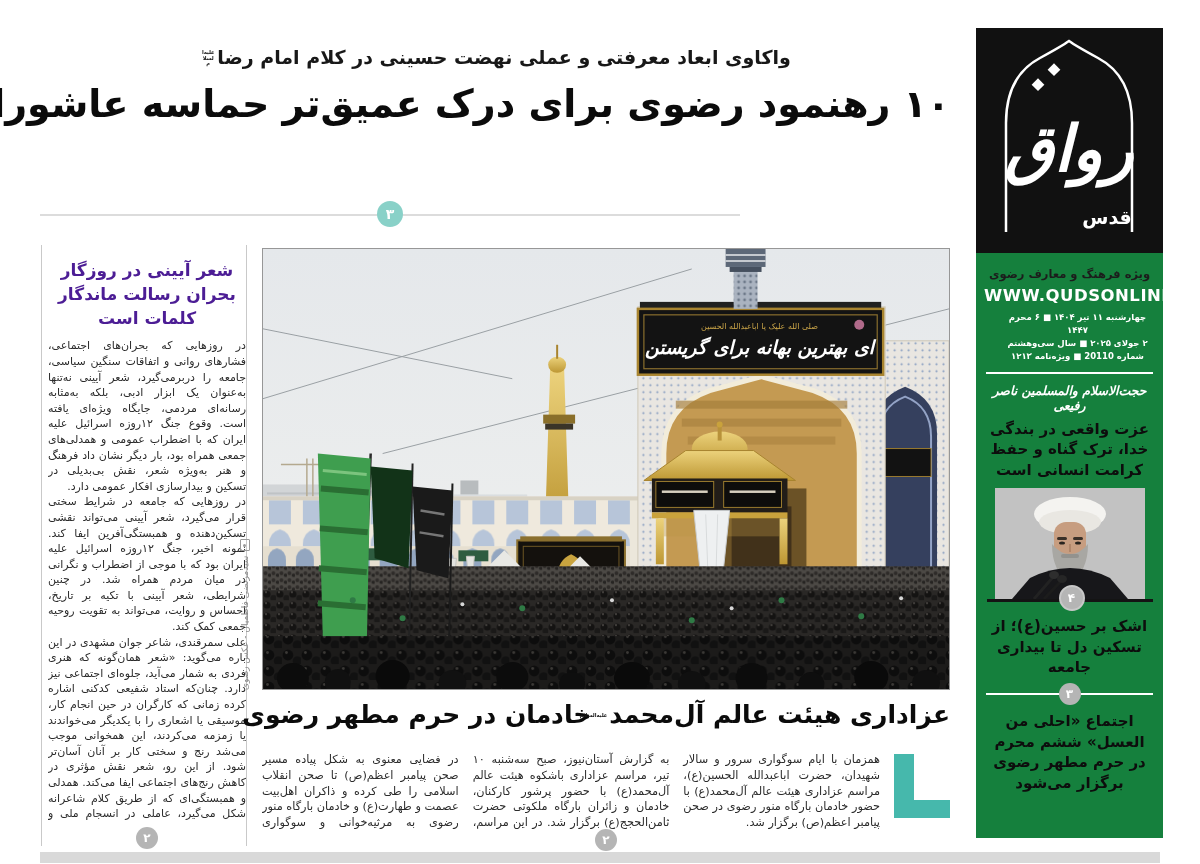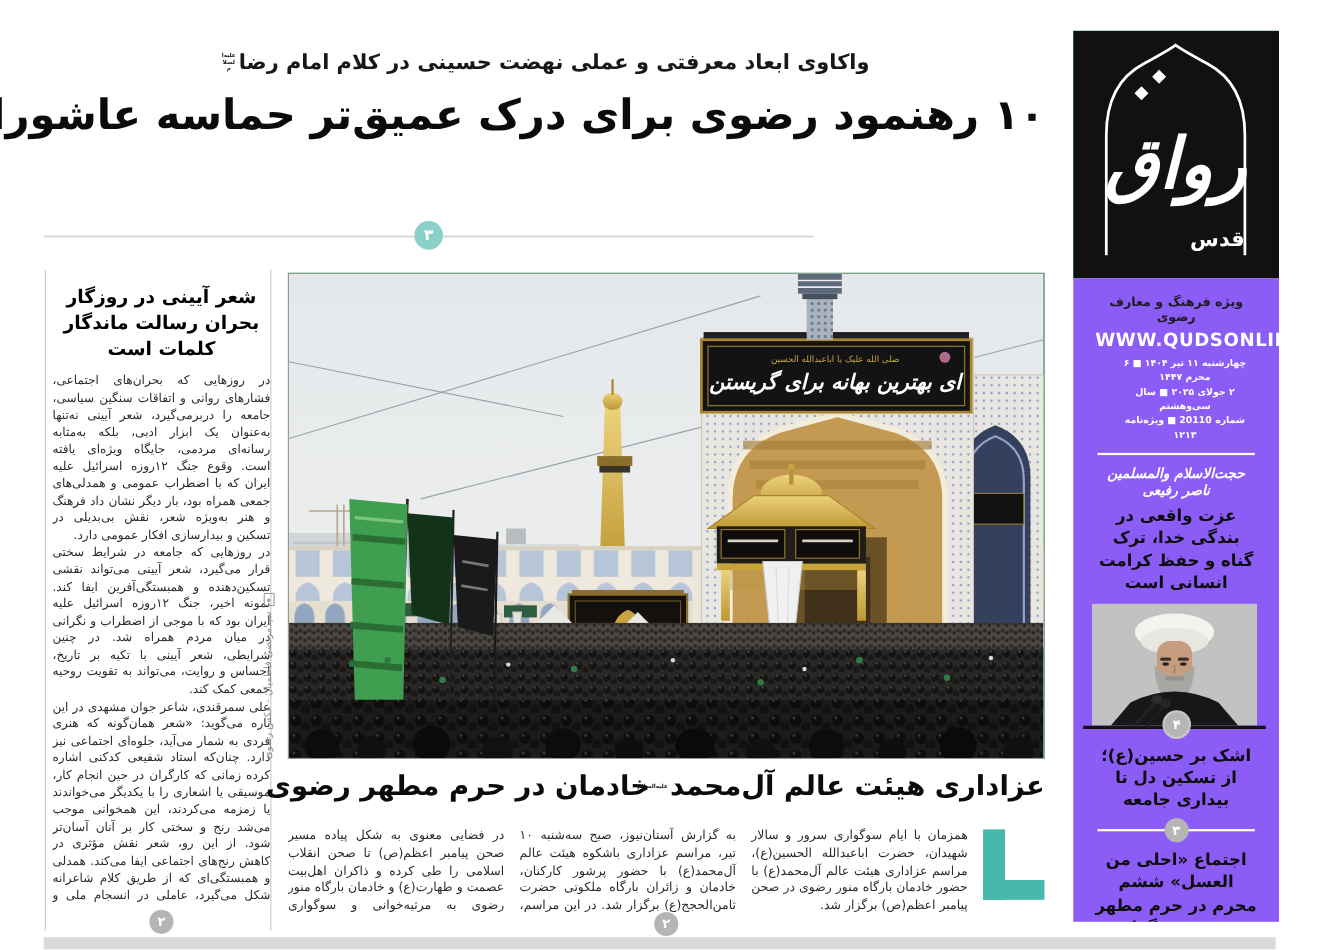--- a/index.html
+++ b/index.html
@@ -14,45 +14,45 @@
        white-space:nowrap;letter-spacing:-.5px;}
   .top-rule{position:absolute;right:210px;left:0;top:168px;height:2px;background:#dcdcdc;}
   .badge{position:absolute;border-radius:50%;color:#fff;font-weight:bold;display:flex;
        align-items:center;justify-content:center;}
   .badge-teal{width:26px;height:26px;background:#89d1c8;font-size:14px;left:50%;top:-13px;margin-left:-13px;}
   
   .vrule{position:absolute;width:1px;background:#c9c9c9;top:245px;height:601px;}
   
   .left-story{position:absolute;left:48px;width:198px;top:248px;height:576px;overflow:hidden;}
   .ls-kicker{font-size:11.5px;line-height:1.45;font-weight:bold;color:#8d8d8d;text-align:center;margin:0 2px;}
-  .ls-headline{font-size:17px;line-height:1.42;font-weight:bold;color:#000000;text-align:center;margin:10px 0 8px;}
+  .ls-headline{font-size:17px;line-height:1.42;font-weight:bold;color:#4c1d95;text-align:center;margin:10px 0 8px;}
   .ls-body p{font-size:11px;line-height:15.6px;color:#2b2b2b;text-align:justify;margin:0;}
   .badge-gray{width:22px;height:22px;background:#b5b5b5;font-size:12px;}
   .left-badge{left:136px;top:827px;}
   
   .photo-frame{position:absolute;left:262px;top:248px;width:688px;height:442px;border:1px solid #979797;
-       box-sizing:border-box;overflow:hidden;background:#22c55e;}
+       box-sizing:border-box;overflow:hidden;background:#e5e5e5;}
   .photo-frame svg{display:block;width:100%;height:100%;}
   .photo-caption{position:absolute;left:240px;top:690px;width:200px;transform:rotate(-90deg);
        transform-origin:0 0;display:flex;flex-direction:row;align-items:center;gap:5px;direction:ltr;}
   .cap-text{direction:rtl;font-size:9px;color:#8a8a8a;white-space:nowrap;}
   .cam-icon{width:10px;height:8px;border:1px solid #9a9a9a;border-radius:1px;position:relative;flex:none;}
   .cam-icon::after{content:"";position:absolute;left:3px;top:2px;width:3px;height:3px;border-radius:50%;background:#9a9a9a;}
   .ps-headline{position:absolute;left:262px;width:688px;top:700px;margin:0;text-align:center;
        font-size:25px;font-weight:bold;color:#0b0b0b;white-space:nowrap;}
   .ps-cols{position:absolute;left:262px;width:688px;top:752px;height:80px;display:flex;gap:14px;overflow:hidden;}
   .ps-col{flex:1;font-size:11.3px;line-height:15.8px;color:#2b2b2b;text-align:justify;}
   .bracket{flex:none;width:56px;height:64px;box-sizing:border-box;margin-top:2px;
        border-left:20px solid #46b8ac;border-bottom:18px solid #46b8ac;}
   .center-badge{left:595px;top:829px;}
   
   .right-rail{position:absolute;right:37px;top:28px;width:187px;}
-  .logo-box{width:187px;height:225px;background:#0369a1;text-align:center;}
-  .rail-gray{width:187px;height:585px;background:#8b5cf6;box-sizing:border-box;
-       padding:12px 20px 0;overflow:hidden;text-align:center;}
+  .logo-box{width:187px;height:225px;background:#fef9c3;text-align:center;}
+  .rail-gray{width:187px;height:585px;background:#15803d;box-sizing:border-box;
+       padding:12px 8px 0;overflow:hidden;text-align:center;}
   .tagline{font-size:11.5px;font-weight:bold;color:#1c1c1c;margin-top:2px;}
   .site-url{direction:ltr;font-size:16.5px;font-weight:bold;color:#ffffff;letter-spacing:.5px;margin-top:5px;}
   .date-lines{margin-top:6px;}
   .date-line{font-size:8.5px;line-height:13px;font-weight:bold;color:#ffffff;margin-left:16px;}
   .white-rule{height:2px;background:#ffffff;margin:9px 2px 0;}
   .sb-kicker{font-size:12.5px;font-weight:bold;color:#ffffff;margin-top:9px;font-style:italic;}
   .sb-headline{font-size:15px;line-height:1.36;font-weight:bold;color:#0d0d0d;margin:6px 0 0;}
   .sb-photo{position:relative;margin:8px auto 0;width:150px;height:114px;}
   .sb-photo svg{display:block;}
   .sb-photo-line{position:absolute;left:-8px;right:-8px;bottom:0;height:3px;background:#141414;}

